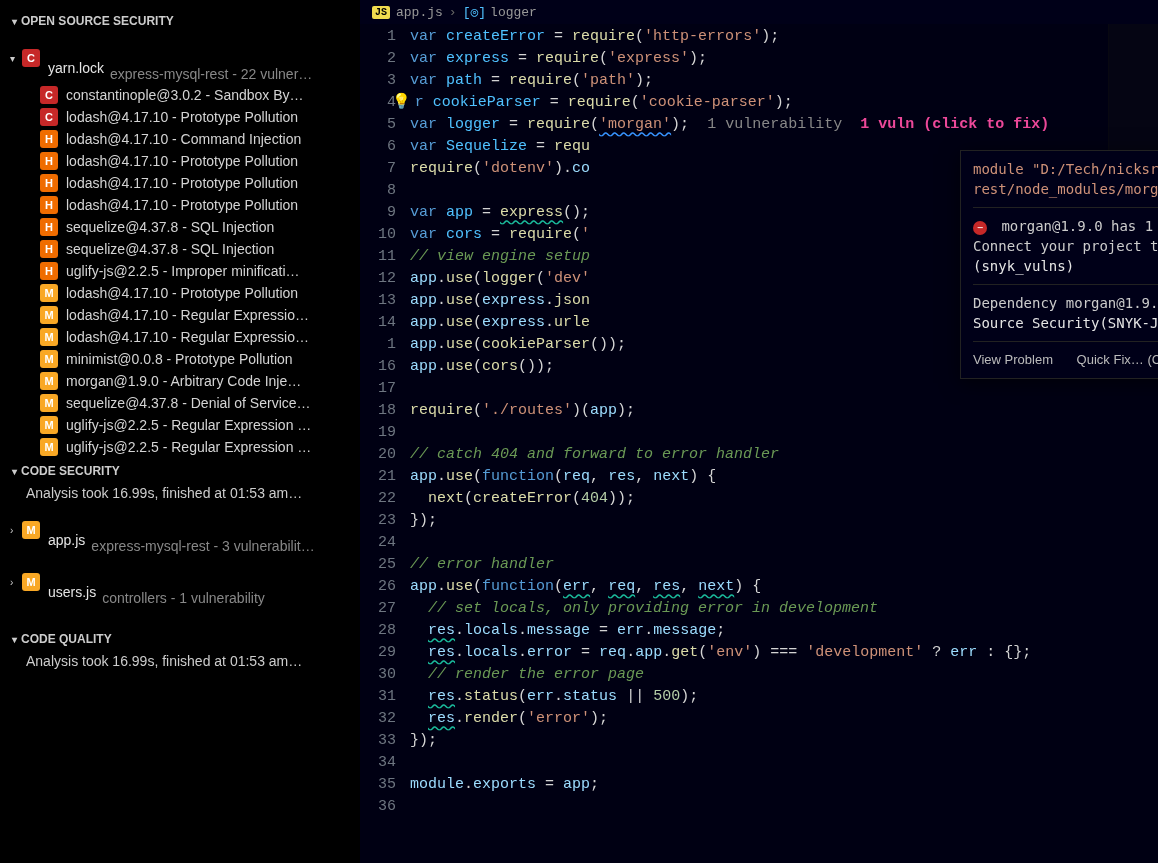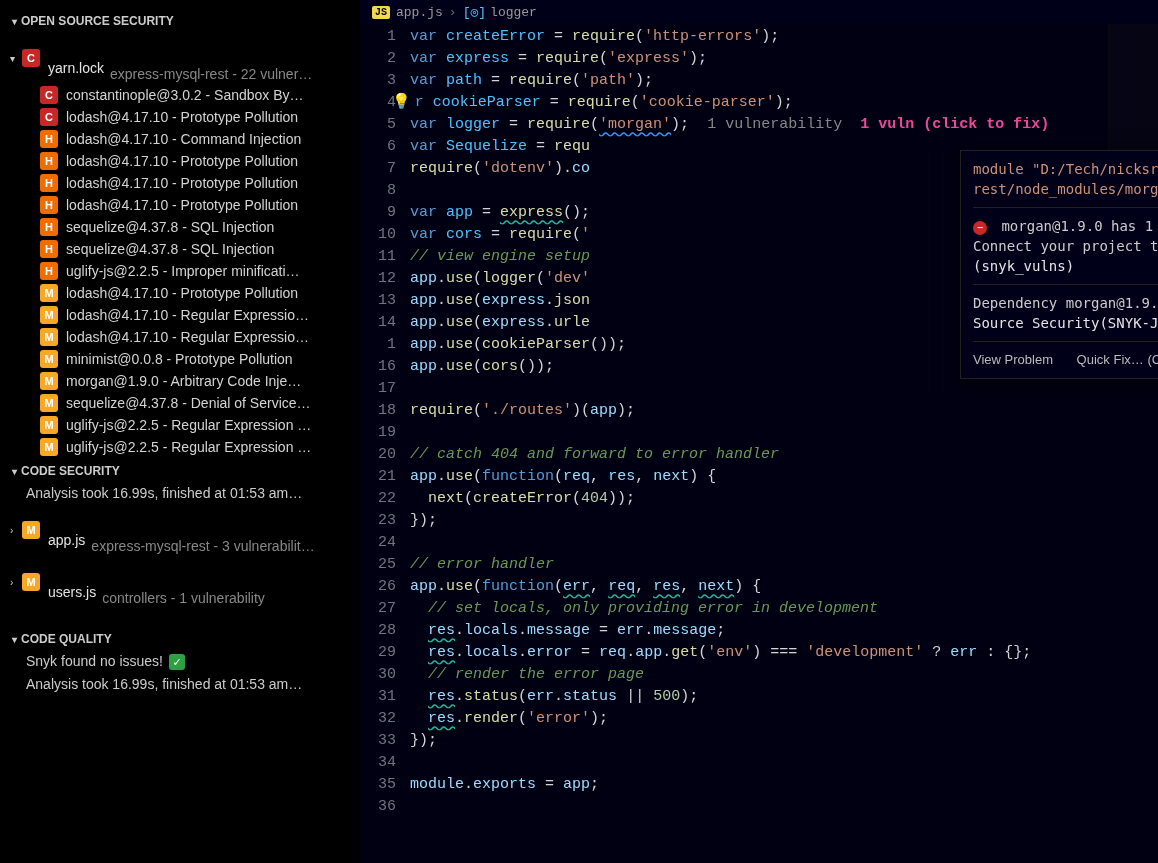--- a/index.html
+++ b/index.html
@@ -238,23 +238,20 @@
         <span class="chev">›</span>
         <span class="sev-badge sev-M">M</span>
         <span class="label">users.js</span>
         <span class="meta">controllers - 1 vulnerability</span>
       </div>
     </div>
 
   <div class="section-title" style="margin-top:20px">
     <span class="chev">▾</span>
     <span>CODE QUALITY</span>
-  </div>
-  <div class="summary-line">
-    <span>Snyk found no issues!</span><span class="checkmark">✓</span>
   </div>
   <div class="summary-line">Analysis took 16.99s, finished at 01:53 am…</div>
 </div>
 
 <div class="editor">
   <div class="breadcrumb">
     <span class="js-icon">JS</span>
     <span>app.js</span>
     <span class="sep">›</span>
     <span style="color:#4fc1ff;margin-right:4px">[◎]</span>

